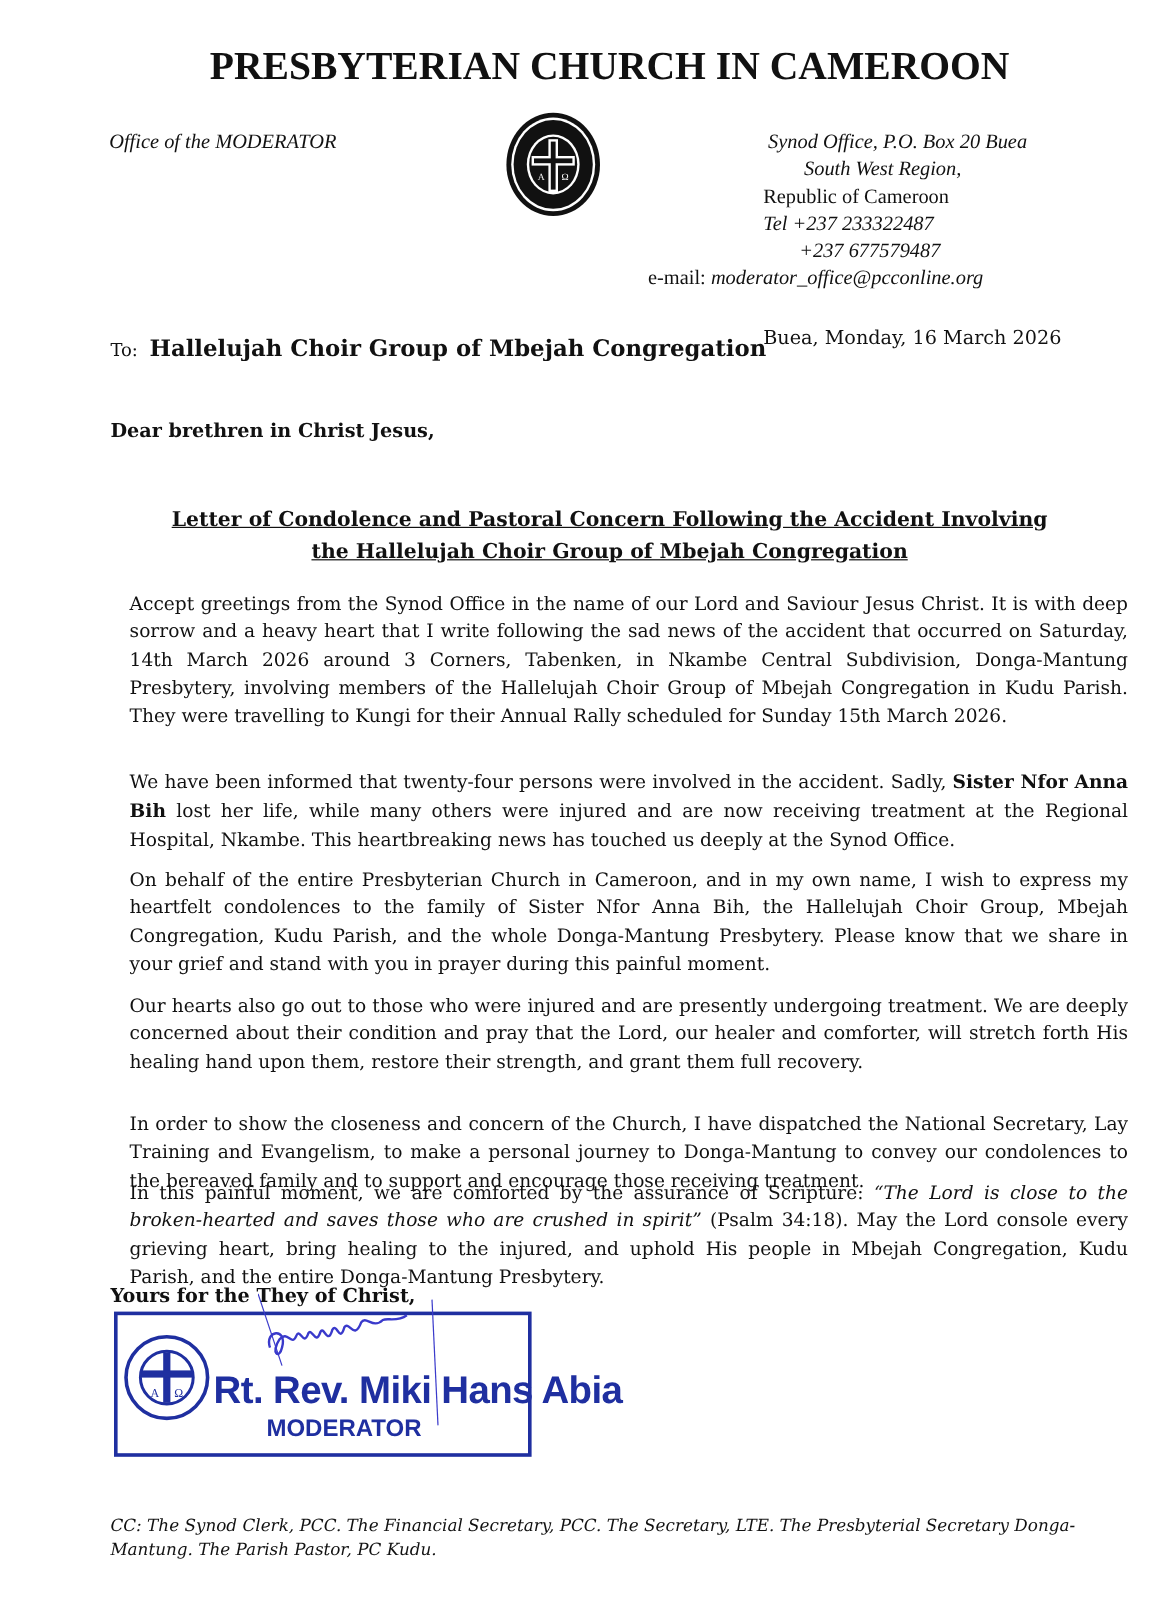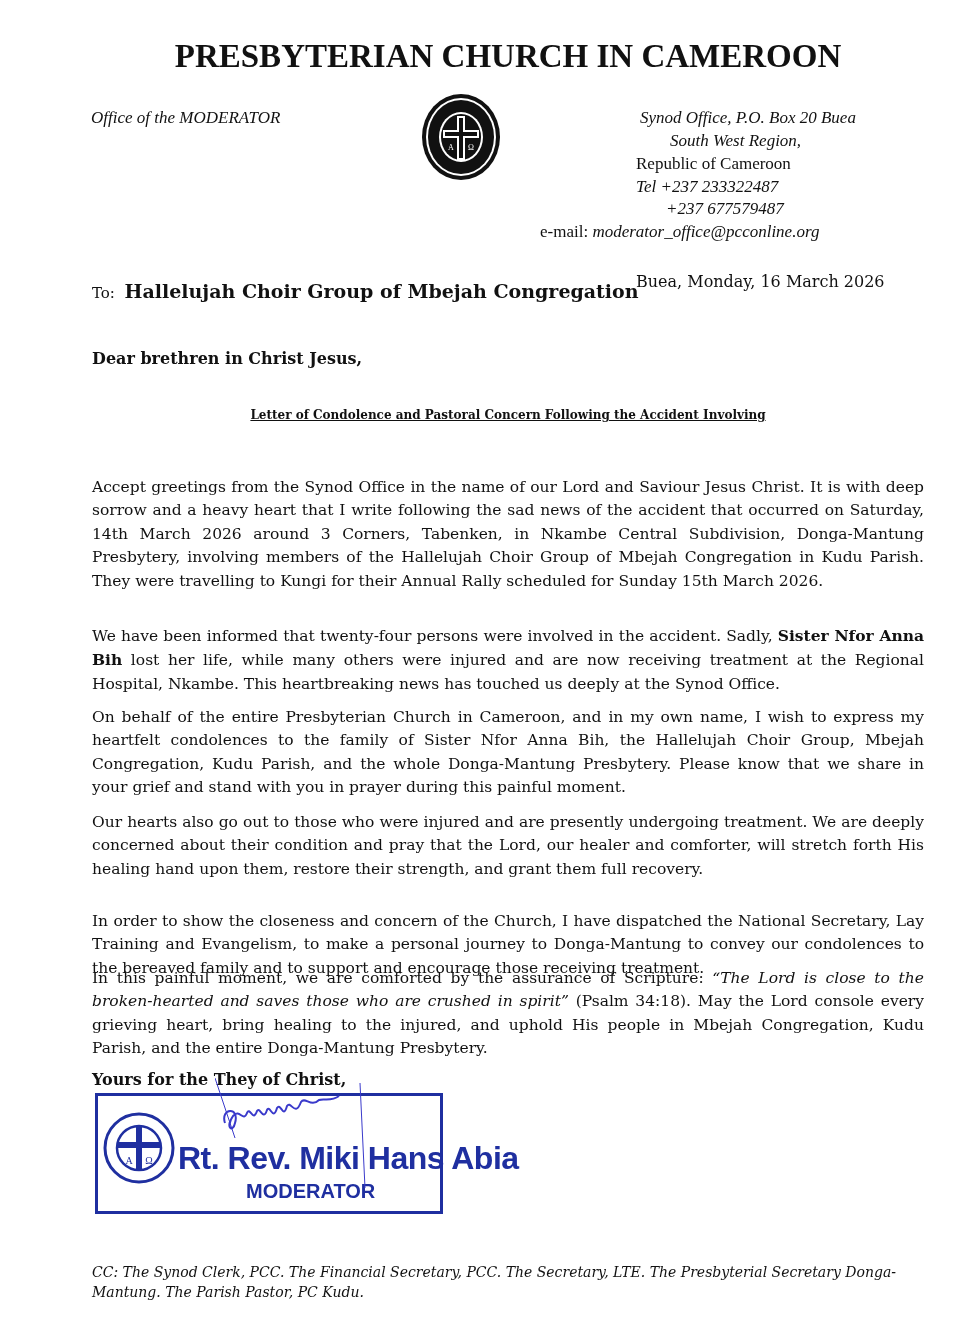--- a/index.html
+++ b/index.html
@@ -6,27 +6,27 @@
   body { width:978px; height:1339px; position:relative; overflow:hidden; color:#111; }
   #org-title { position:absolute; top:38px; left:0; width:1016px; text-align:center; font-family:"Liberation Serif", serif; font-weight:bold; font-size:33px; letter-spacing:0; }
   #office-label { position:absolute; top:108px; left:91px; font-family:"Liberation Serif", serif; font-style:italic; font-size:17px; }
   #seal { position:absolute; top:92px; left:420px; width:82px; height:90px; }
   .addr { position:absolute; font-family:"Liberation Serif", serif; font-size:17px; }
   .addr.i { font-style:italic; }
   #date-line { position:absolute; top:272px; left:636px; font-family:"DejaVu Serif", serif; font-size:16px; }
   #to-line { position:absolute; top:280px; left:92px; font-family:"DejaVu Serif", serif; font-size:15px; }
   #to-line b { font-size:19px; }
   #salutation { position:absolute; top:349px; left:92px; font-family:"DejaVu Serif", serif; font-weight:bold; font-size:16px; }
-  #subject { position:absolute; top:402px; left:92px; width:832px; text-align:center; font-family:"DejaVu Serif", serif; font-weight:bold; font-size:12px; line-height:27px; text-decoration:underline; }
-  .para { position:absolute; left:92px; width:832px; font-family:"DejaVu Serif", serif; font-size:15.5px; line-height:23.4px; text-align:justify; margin:0; }
+  #subject { position:absolute; top:420px; left:92px; width:832px; text-align:center; font-family:"DejaVu Serif", serif; font-weight:bold; font-size:17px; line-height:27px; text-decoration:underline; }
+  .para { position:absolute; left:92px; width:832px; font-family:"DejaVu Serif", serif; font-size:15.5px; line-height:23.4px; text-align:justify; margin:16px; }
   #closing { position:absolute; top:1070px; left:92px; font-family:"DejaVu Serif", serif; font-weight:bold; font-size:16px; }
   #stamp { position:absolute; top:1093px; left:95px; width:348px; height:121px; border:3px solid #1f2fa0; box-sizing:border-box; }
   #stamp .seal2 { position:absolute; left:5px; top:16px; width:72px; height:72px; }
   #stamp-name { position:absolute; left:80px; top:44px; font-family:"Liberation Sans", sans-serif; font-weight:bold; font-size:32px; color:#1f2fa0; letter-spacing:-0.5px; white-space:nowrap; }
-  #stamp-title { position:absolute; left:148px; top:84px; font-family:"Liberation Sans", sans-serif; font-weight:bold; font-size:20px; color:#1f2fa0; }
+  #stamp-title { position:absolute; left:124px; top:84px; font-family:"Liberation Sans", sans-serif; font-weight:bold; font-size:20px; color:#1f2fa0; }
   #signature { position:absolute; top:1078px; left:215px; width:160px; height:110px; pointer-events:none; }
   #cc { position:absolute; top:1226px; left:92px; width:840px; font-family:"DejaVu Serif", serif; font-style:italic; font-size:14px; line-height:20px;margin-top:36px; }
 </style>
 </head>
 <body>
 
 <div id="org-title">PRESBYTERIAN CHURCH IN CAMEROON</div>
 
 <div id="office-label">Office of the MODERATOR</div>
 
@@ -52,20 +52,21 @@
 <div class="addr" style="top:222px;left:540px;"><span>e-mail: </span><span style="font-style:italic;">moderator_office@pcconline.org</span></div>
 
 <div id="date-line">Buea, Monday, 16 March 2026</div>
 
 <div id="to-line"><span>To:</span>&nbsp; <b>Hallelujah Choir Group of Mbejah Congregation</b></div>
 
 <div id="salutation">Dear brethren in Christ Jesus,</div>
 
 <div id="subject">
   <div>Letter of Condolence and Pastoral Concern Following the Accident Involving</div>
+  <div>the Hallelujah Choir Group of Mbejah Congregation</div>
 </div>
 
 <p class="para" style="top:476px;">Accept greetings from the Synod Office in the name of our Lord and Saviour Jesus Christ. It is with deep sorrow and a heavy heart that I write following the sad news of the accident that occurred on Saturday, 14th March 2026 around 3 Corners, Tabenken, in Nkambe Central Subdivision, Donga-Mantung Presbytery, involving members of the Hallelujah Choir Group of Mbejah Congregation in Kudu Parish. They were travelling to Kungi for their Annual Rally scheduled for Sunday 15th March 2026.</p>
 
 <p class="para" style="top:624px;"><span>We have been informed that twenty-four persons were involved in the accident. Sadly, </span><b>Sister Nfor Anna Bih</b><span> lost her life, while many others were injured and are now receiving treatment at the Regional Hospital, Nkambe. This heartbreaking news has touched us deeply at the Synod Office.</span></p>
 
 <p class="para" style="top:706px;">On behalf of the entire Presbyterian Church in Cameroon, and in my own name, I wish to express my heartfelt condolences to the family of Sister Nfor Anna Bih, the Hallelujah Choir Group, Mbejah Congregation, Kudu Parish, and the whole Donga-Mantung Presbytery. Please know that we share in your grief and stand with you in prayer during this painful moment.</p>
 
 <p class="para" style="top:811px;">Our hearts also go out to those who were injured and are presently undergoing treatment. We are deeply concerned about their condition and pray that the Lord, our healer and comforter, will stretch forth His healing hand upon them, restore their strength, and grant them full recovery.</p>
 

